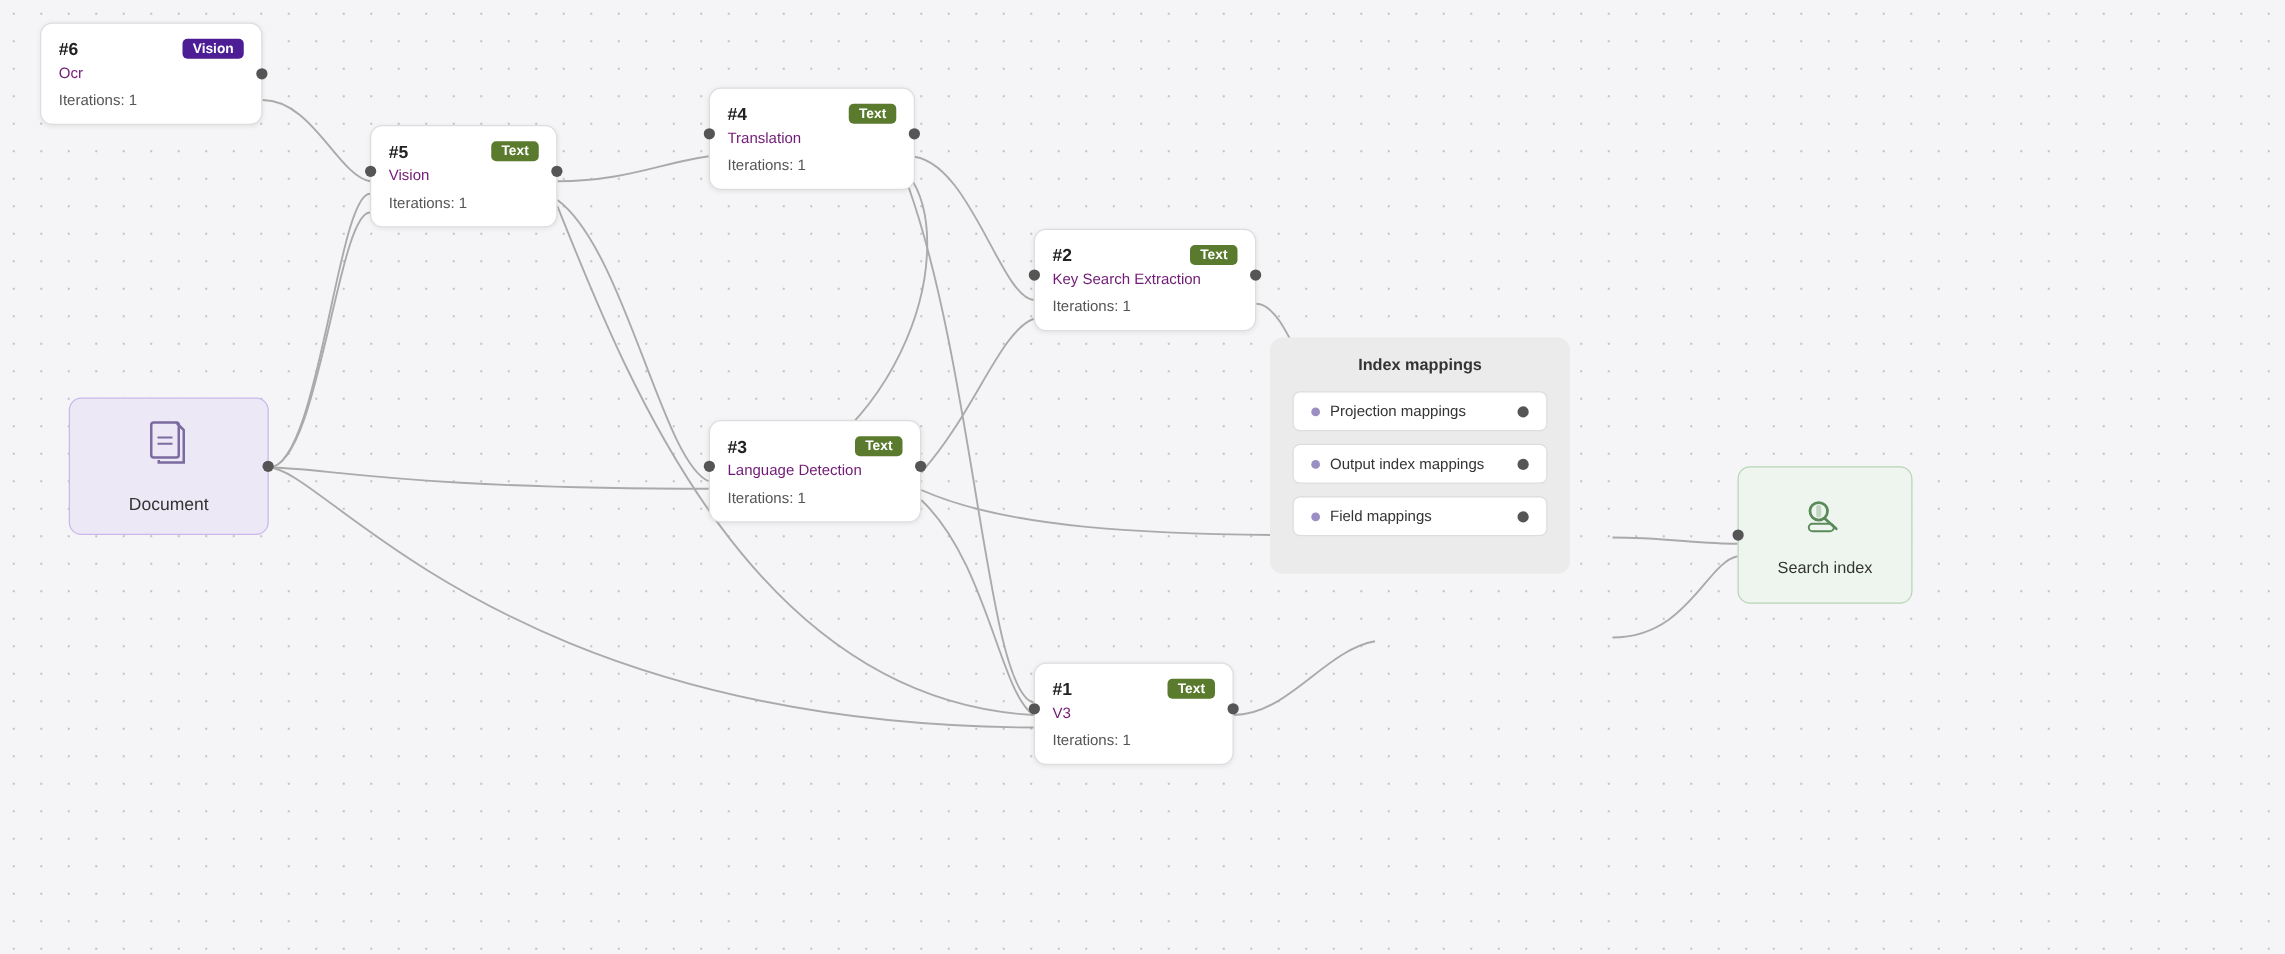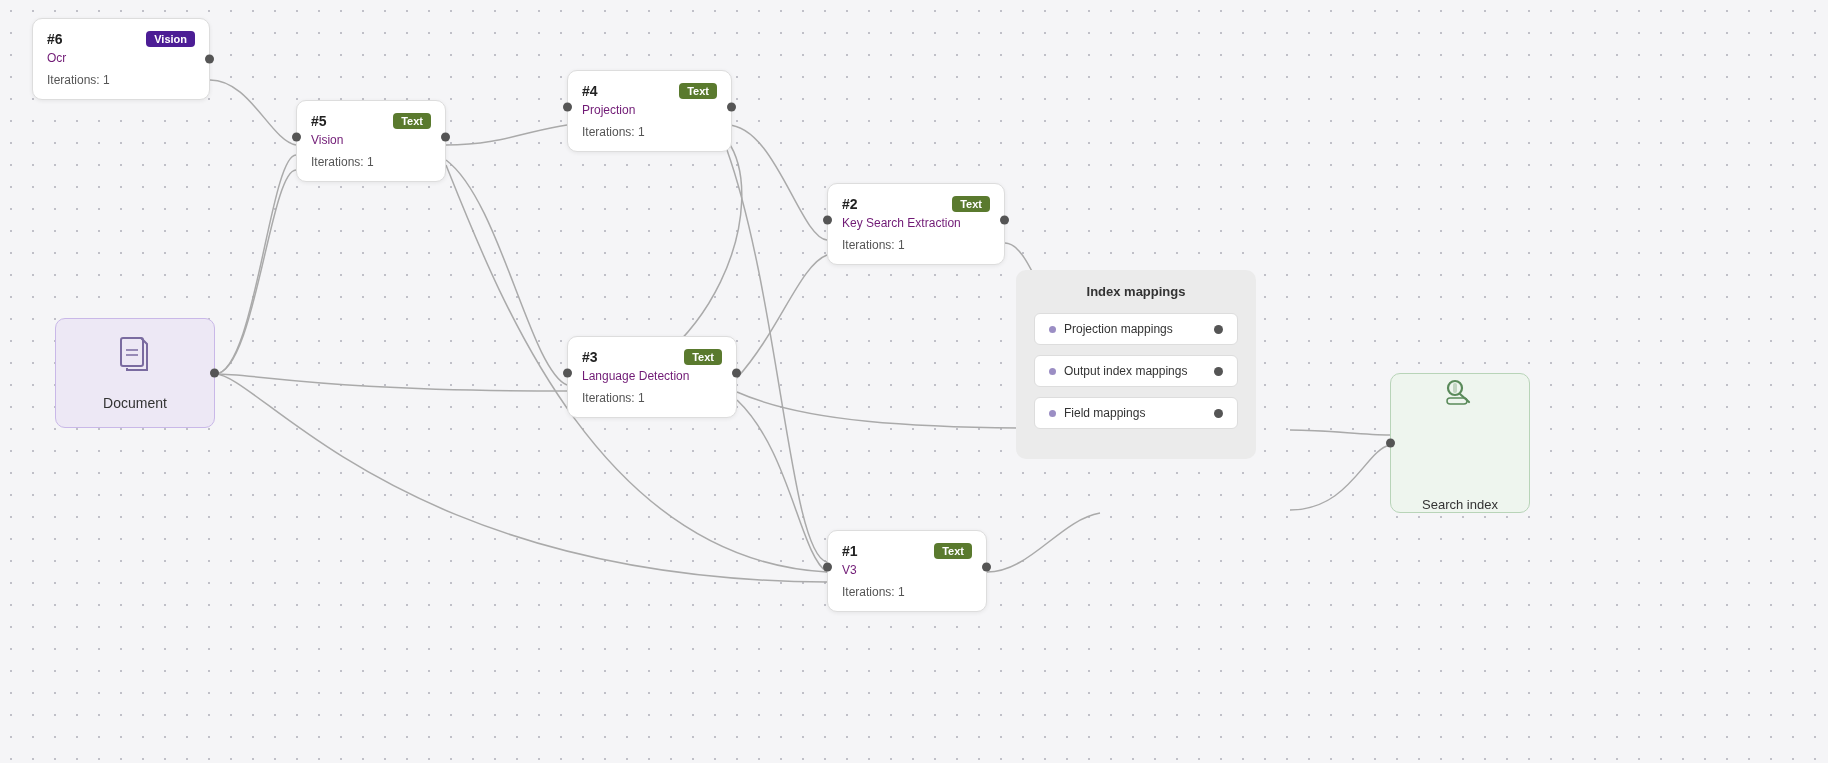--- a/index.html
+++ b/index.html
@@ -115,25 +115,25 @@
       border-radius: 50%;
       flex-shrink: 0;
     }
     
     .node-search {
       position: absolute;
       background: #eef5ee;
       border-radius: 10px;
       border: 1px solid #b8d4b8;
       width: 140px;
-      height: 140px;
+      height: 110px;
       display: flex;
       flex-direction: column;
       align-items: center;
-      justify-content: space-between;
+      justify-content: center;
       gap: 10px;
     }
     .node-search .search-icon {
       font-size: 28px;
       color: #5a8a5a;
     }
     .node-search .search-label {
       font-size: 13px;
       color: #333;
     }
@@ -244,21 +244,21 @@
     <div class="node-iter">Iterations: 1</div>
     <div class="dot" style="left:-5px; top:45%; transform:translateY(-50%);"></div>
     <div class="dot" style="right:-5px; top:45%; transform:translateY(-50%);"></div>
   </div>
 
   <div class="node" style="left:567px; top:70px; width:165px;">
     <div class="node-header">
       <span class="node-id">#4</span>
       <span class="badge badge-text">Text</span>
     </div>
-    <div class="node-title">Projection</div>
+    <div class="node-title">Translation</div>
     <div class="node-iter">Iterations: 1</div>
     <div class="dot" style="left:-5px; top:45%; transform:translateY(-50%);"></div>
     <div class="dot" style="right:-5px; top:45%; transform:translateY(-50%);"></div>
   </div>
 
   <div class="node" style="left:567px; top:336px; width:170px;">
     <div class="node-header">
       <span class="node-id">#3</span>
       <span class="badge badge-text">Text</span>
     </div>

